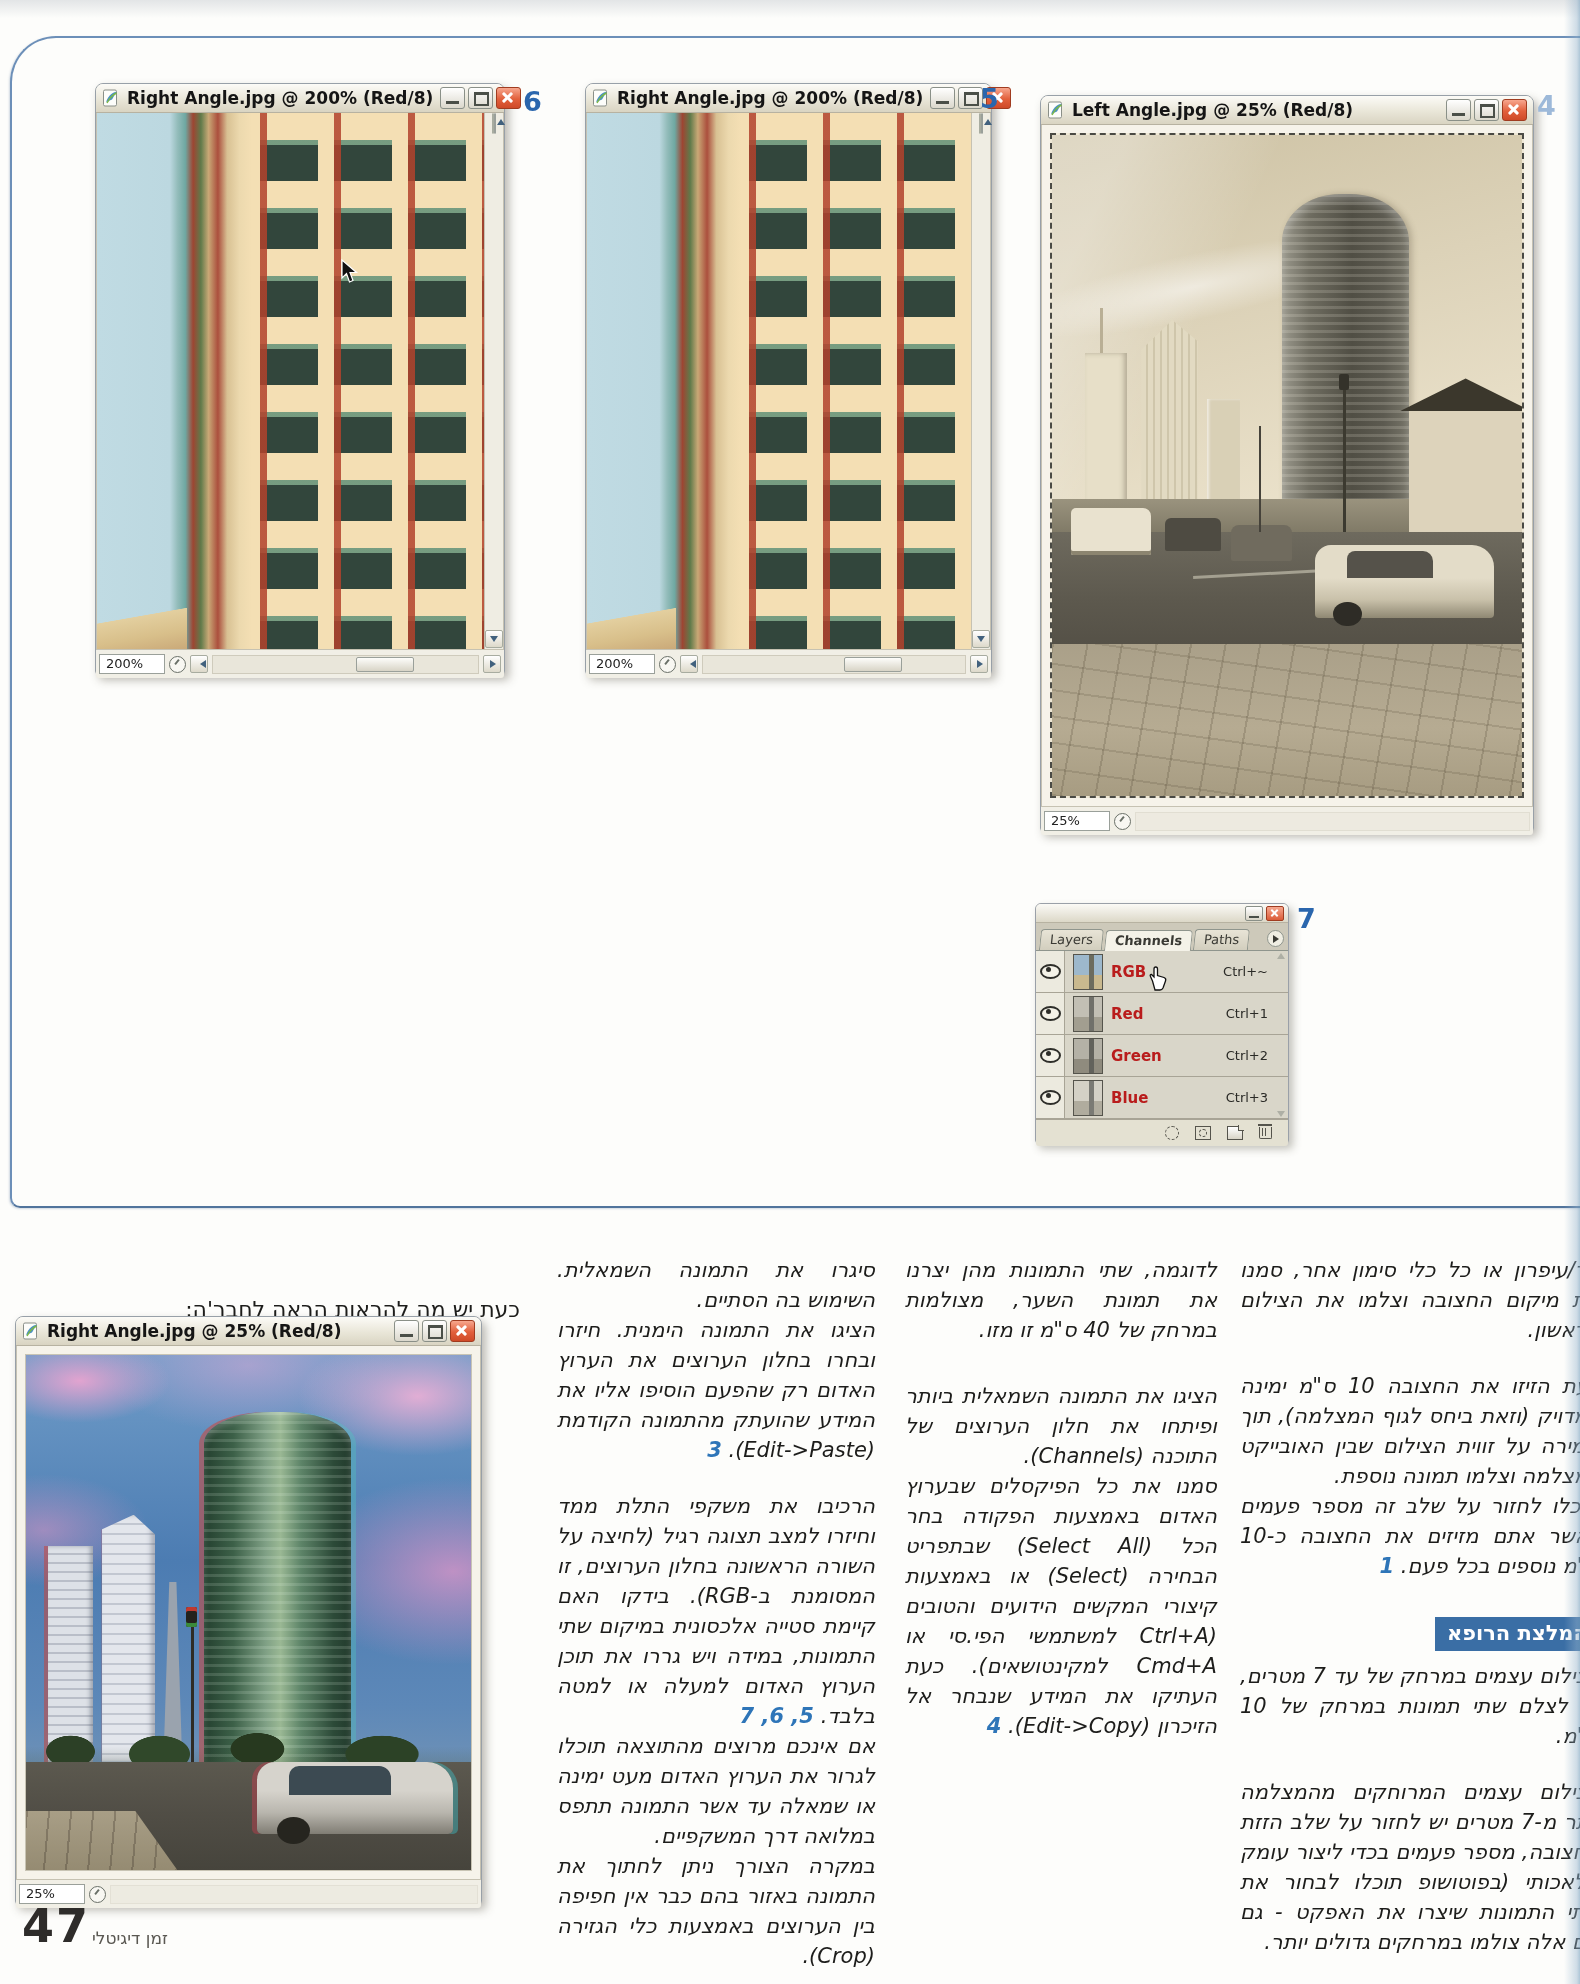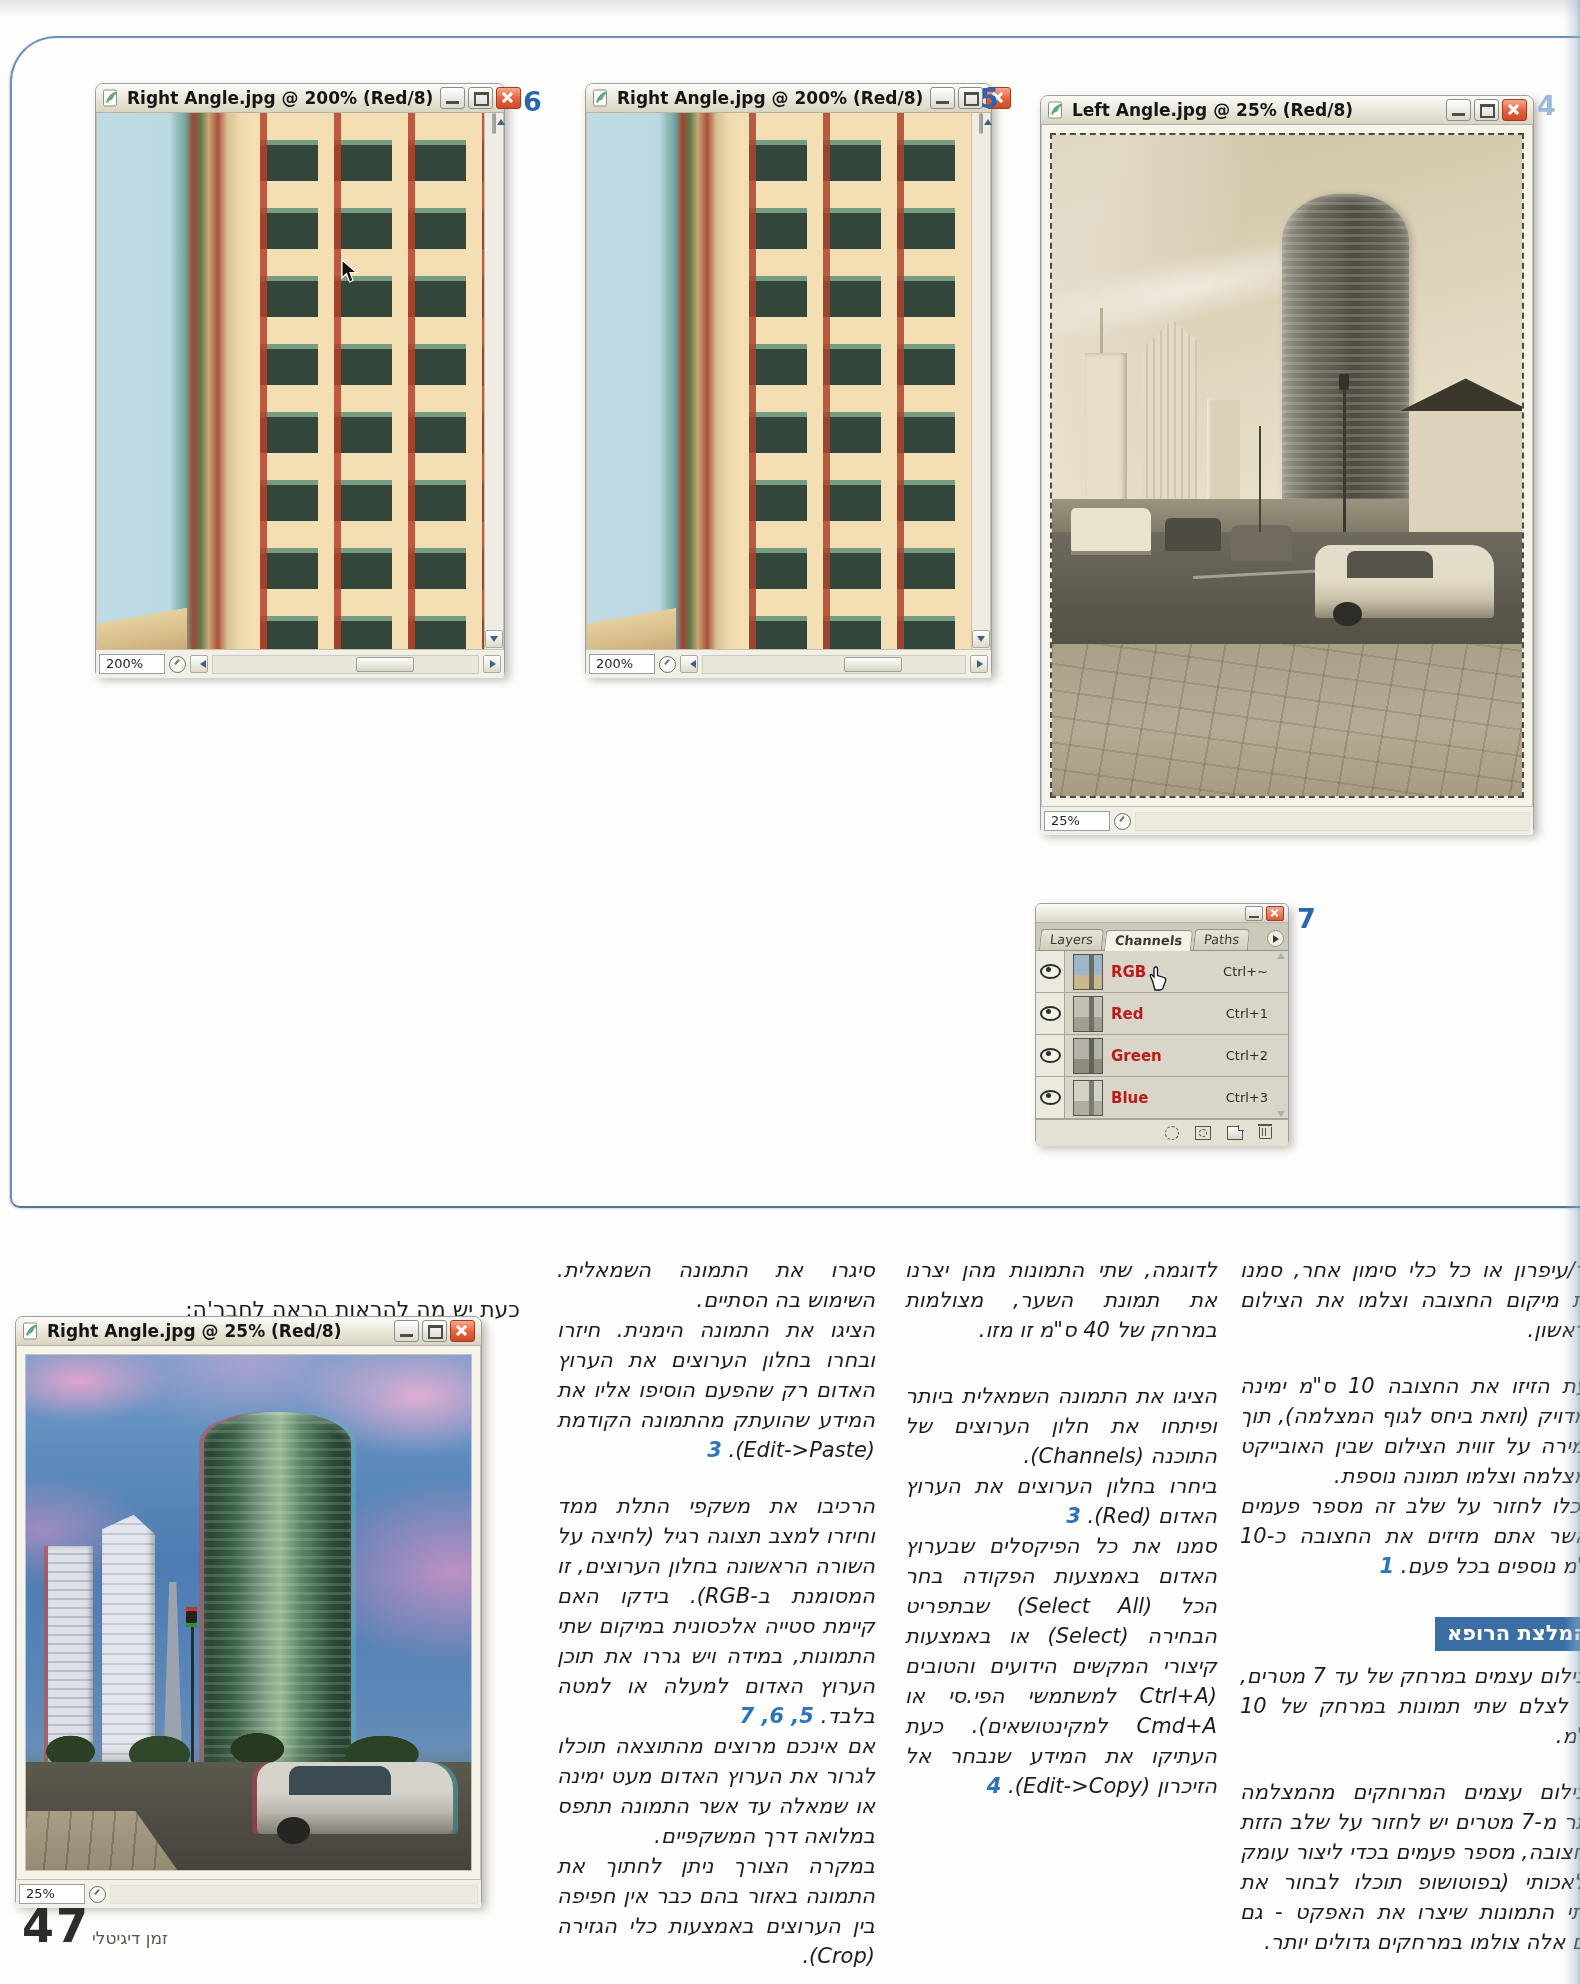--- a/index.html
+++ b/index.html
@@ -400,21 +400,20 @@
     <p class="para mb0">כעת הזיזו את החצובה 10 ס"מ ימינה במדויק (וזאת ביחס לגוף המצלמה), תוך שמירה על זווית הצילום שבין האובייקט למצלמה וצלמו תמונה נוספת.</p>
     <p class="para mb36"><span>תוכלו לחזור על שלב זה מספר פעמים כאשר אתם מזיזים את החצובה כ-10 ס"מ נוספים בכל פעם.</span> <b class="step">1</b></p>
     <div><span class="bluehead">המלצת הרופא</span></div>
     <p class="para mb26">לצילום עצמים במרחק של עד 7 מטרים, יש לצלם שתי תמונות במרחק של 10 ס"מ.</p>
     <p class="para">לצילום עצמים המרוחקים מהמצלמה יותר מ-7 מטרים יש לחזור על שלב הזזת החצובה, מספר פעמים בכדי ליצור עומק מלאכותי (בפוטושופ תוכלו לבחור את שתי התמונות שיצרו את האפקט - גם אם אלה צולמו במרחקים גדולים יותר.</p>
   </div>
 
   <div class="col" style="left:905px;top:1255px;width:312px;">
     <p class="para mb36">לדוגמה, שתי התמונות מהן יצרנו את תמונת השער, מצולמות במרחק של 40 ס"מ זו מזו.</p>
     <p class="para mb0">הציגו את התמונה השמאלית ביותר ופיתחו את חלון הערוצים של התוכנה (Channels).</p>
-    <p class="para mb0"><span>ביחרו בחלון הערוצים את הערוץ האדום (Red).</span> <b class="step">3</b></p>
     <p class="para"><span>סמנו את כל הפיקסלים שבערוץ האדום באמצעות הפקודה בחר הכל (Select All) שבתפריט הבחירה (Select) או באמצעות קיצורי המקשים הידועים והטובים (Ctrl+A למשתמשי הפי.סי או Cmd+A למקינטושאים). כעת העתיקו את המידע שנבחר אל הזיכרון (Edit-&gt;Copy).</span> <b class="step">4</b></p>
   </div>
 
   <div class="col" style="left:557px;top:1255px;width:318px;">
     <p class="para mb0">סיגרו את התמונה השמאלית. השימוש בה הסתיים.</p>
     <p class="para mb26"><span>הציגו את התמונה הימנית. חיזרו ובחרו בחלון הערוצים את הערוץ האדום רק שהפעם הוסיפו אליו את המידע שהועתק מהתמונה הקודמת (Edit-&gt;Paste).</span> <b class="step">3</b></p>
     <p class="para mb0"><span>הרכיבו את משקפי התלת ממד וחיזרו למצב תצוגה רגיל (לחיצה על השורה הראשונה בחלון הערוצים, זו המסומנת ב-RGB). בידקו האם קיימת סטייה אלכסונית במיקום שתי התמונות, במידה ויש גררו את תוכן הערוץ האדום למעלה או למטה בלבד.</span> <b class="step">5, 6, 7</b></p>
     <p class="para mb0">אם אינכם מרוצים מהתוצאה תוכלו לגרור את הערוץ האדום מעט ימינה או שמאלה עד אשר התמונה תתפס במלואה דרך המשקפיים.</p>
     <p class="para">במקרה הצורך ניתן לחתוך את התמונה באזור בהם כבר אין חפיפה בין הערוצים באמצעות כלי הגזירה (Crop).</p>
   </div>

